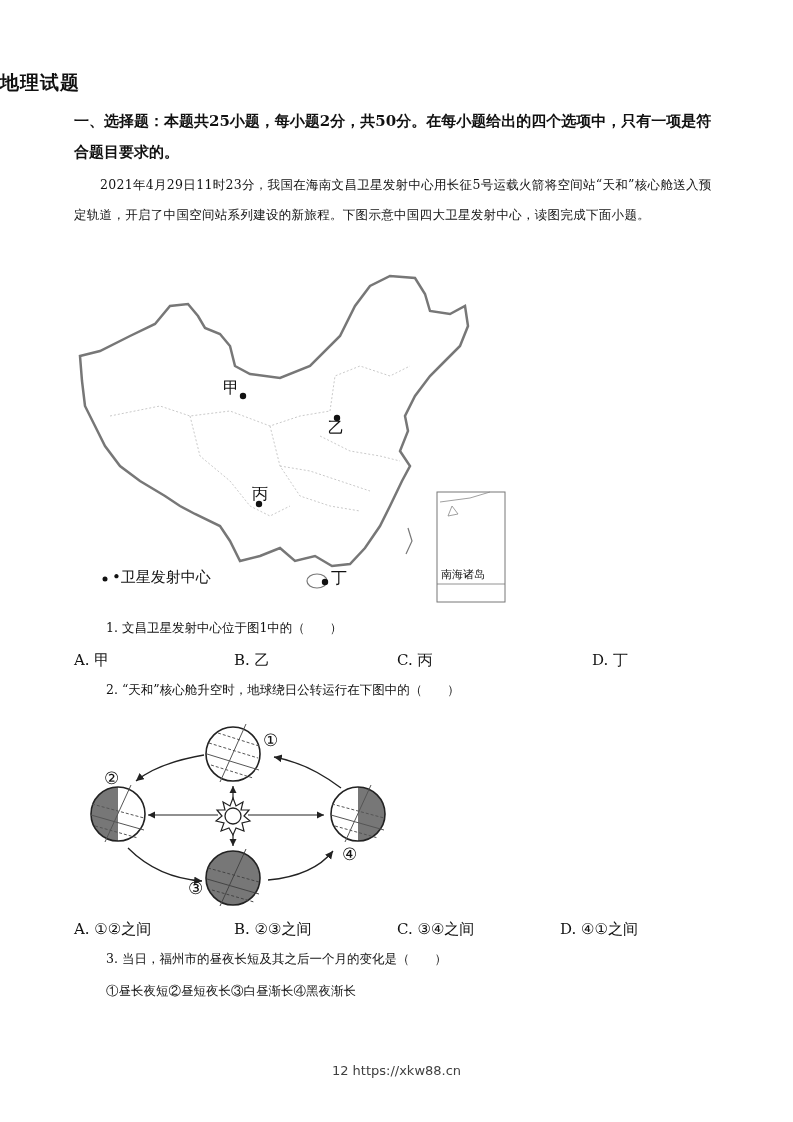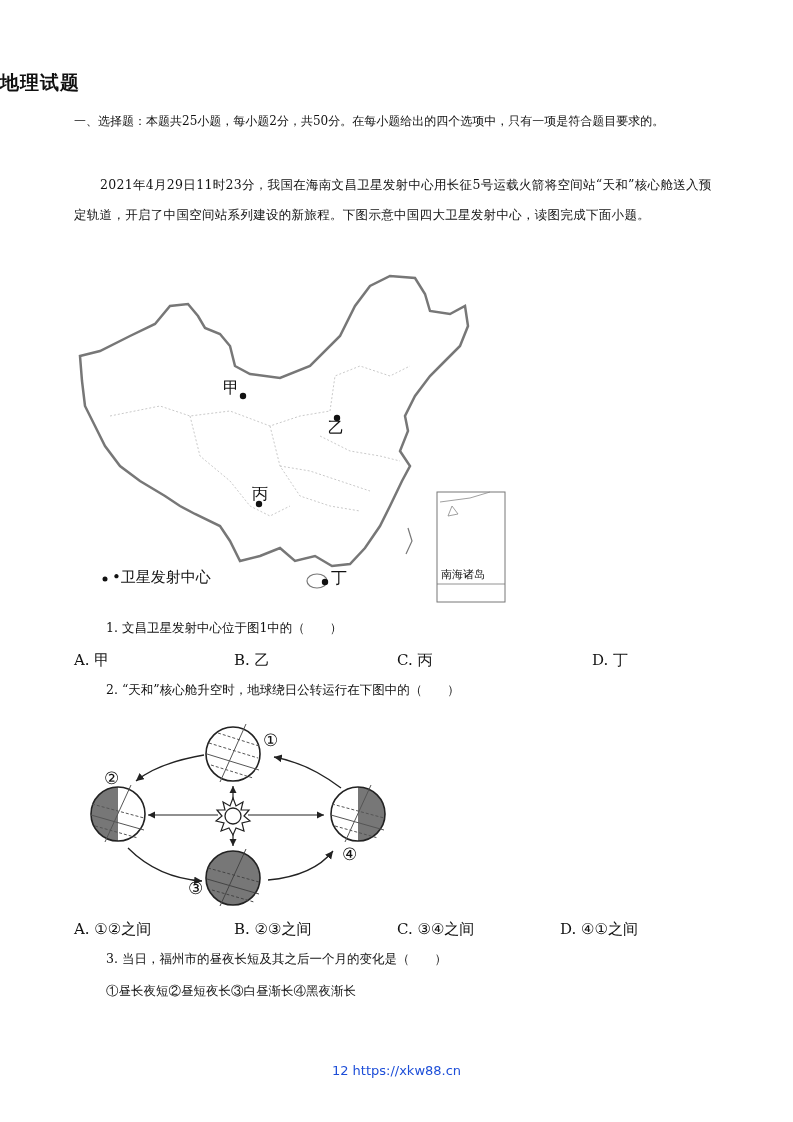--- a/index.html
+++ b/index.html
@@ -1,29 +1,29 @@
 <!DOCTYPE html>
 <html><head>
 <meta charset="utf-8">
 <style>
   html, body { margin:0; padding:0; background:#ffffff; }
   body { width:793px; height:1122px; position:relative; overflow:hidden;
          font-family:"DejaVu Serif","Liberation Serif",serif; color:#111; }
   .title { position:absolute; left:0; width:793px; top:70px; 
            font-size:19px; font-weight:bold; letter-spacing:1px; }
   .section { position:absolute; left:74px; width:650px; top:106px;
-             font-size:12px; font-weight:normal; line-height:31px; }
+             font-size:15px; font-weight:bold; line-height:31px; }
   .intro { position:absolute; left:74px; width:650px; top:170px;
            font-size:12.5px; line-height:29.5px; text-indent:26px; letter-spacing:0.3px; }
   .map { position:absolute; left:70px; top:266px; width:440px; height:338px; }
   .q { position:absolute; left:74px; font-size:12.5px;margin-left:32px; }
   .opt { position:absolute; font-size:15px; }
   .orbit { position:absolute; left:78px; top:718px; width:315px; height:190px; }
   .footer { position:absolute; left:0; width:793px; top:1063px; text-align:center;
-            font-family:"DejaVu Sans","Liberation Sans",sans-serif; font-size:13px; color:#1d4ed8; }
+            font-family:"DejaVu Sans","Liberation Sans",sans-serif; font-size:13px; color:#404040; }
 </style>
 </head>
 <body>
 
 <div class="title">地理试题</div>
 
 <div class="section">一、选择题：本题共25小题，每小题2分，共50分。在每小题给出的四个选项中，只有一项是符合题目要求的。</div>
 
 <div class="intro">2021年4月29日11时23分，我国在海南文昌卫星发射中心用长征5号运载火箭将空间站“天和”核心舱送入预定轨道，开启了中国空间站系列建设的新旅程。下图示意中国四大卫星发射中心，读图完成下面小题。</div>
 

